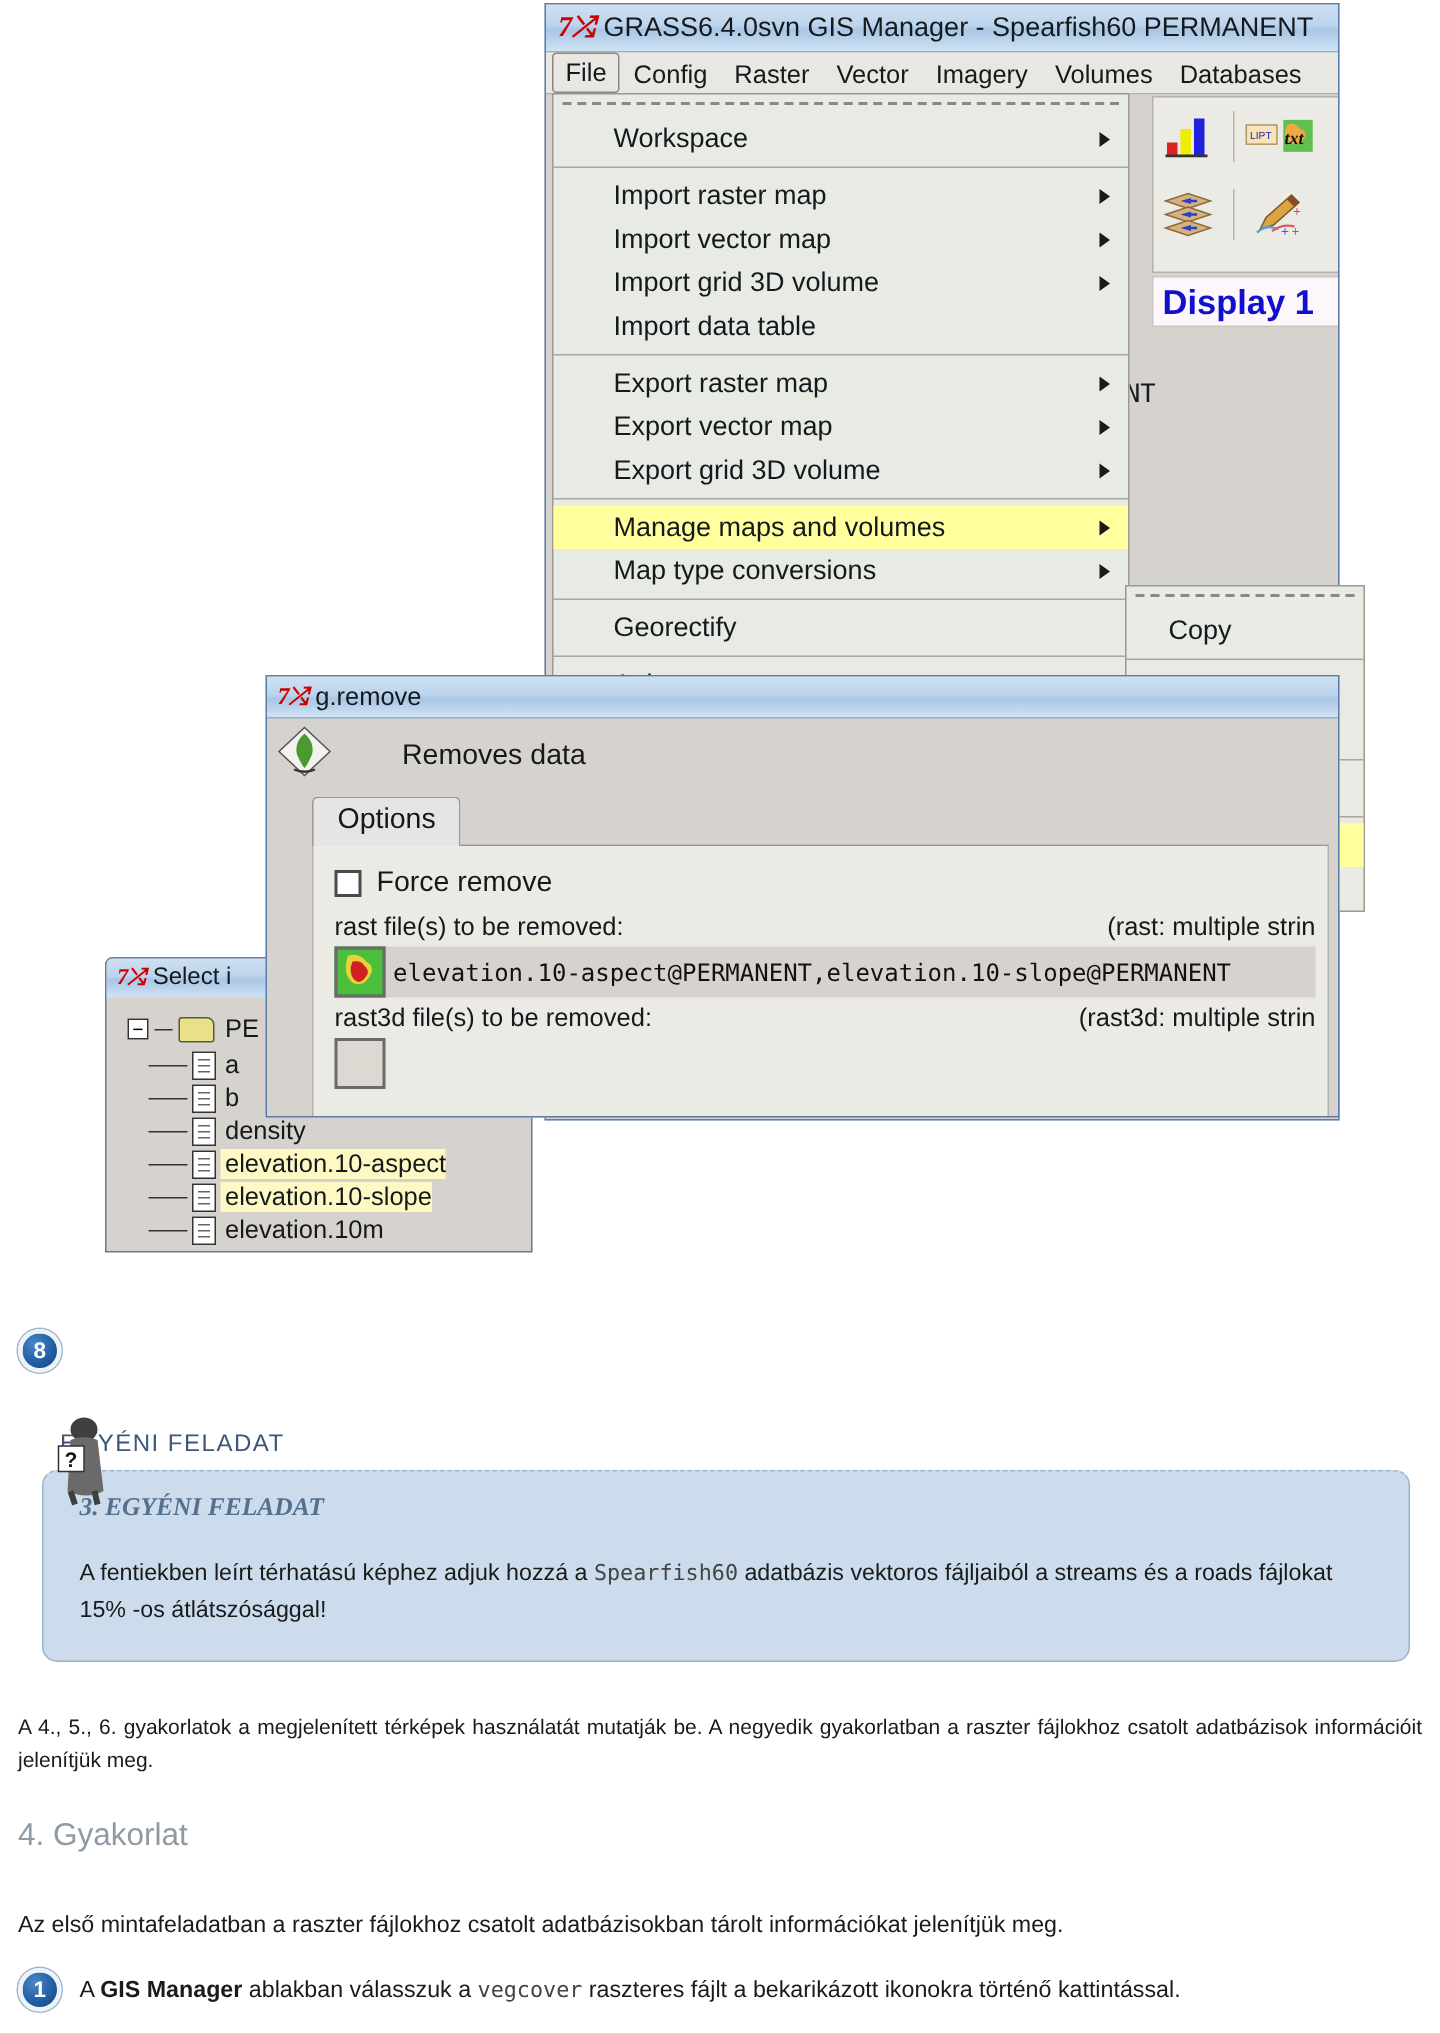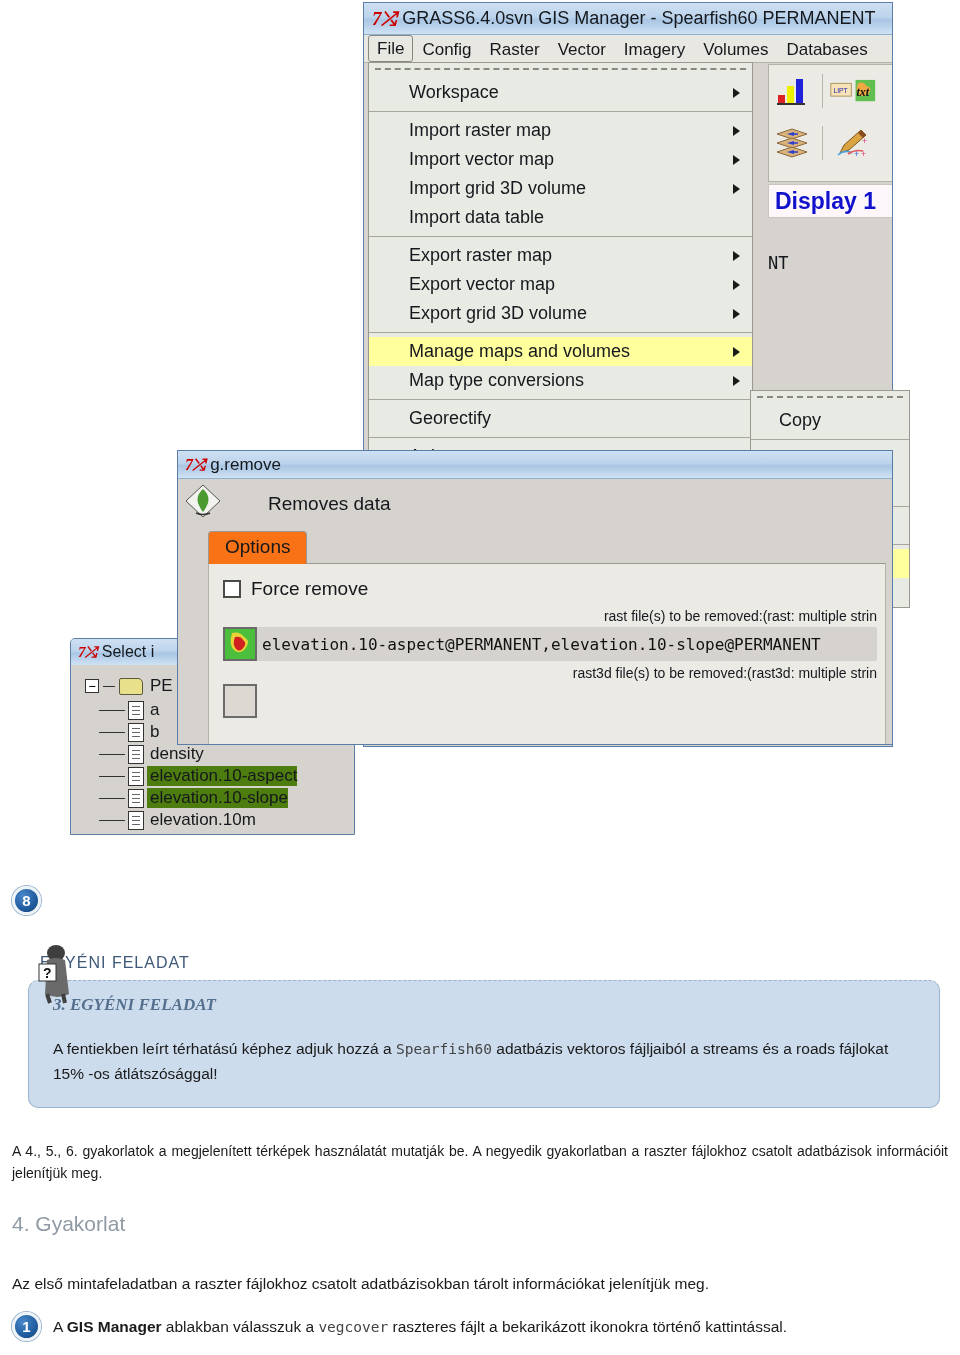--- a/index.html
+++ b/index.html
@@ -62,21 +62,21 @@
   .tb-sep{ width:1px; height:34px; background:#b8b5af; margin:0 7px; }
   .tb-btn{ width:46px; height:40px; display:flex; align-items:center; justify-content:center; }
   #grass-display-label{
     position:absolute; left:404px; top:181px; width:135px; height:34px;
     background:#fdf6fb; border:1px solid #c9c6c0;
     display:flex; align-items:center; padding-left:6px;
     font-size:23px; font-weight:bold; color:#1111cc;
     font-family:"Liberation Sans", sans-serif;
   }
   #grass-tree-text{
-    position:absolute; left:404px; top:250px;
+    position:absolute; left:386px; top:250px;
     font-size:17px; color:#15181c;
     font-family:"DejaVu Sans Mono", monospace;
   }
 
   
   #file-menu{
     position:absolute; left:368px; top:62px; width:385px;
     background:#e7ebe4;
     border:1px solid #9b9892;
     padding:3px 0 0 0;
@@ -122,38 +122,38 @@
   #gremove-titlebar .grass-logo{ font-size:16px; }
   #gremove-title-text{ font-size:17px; color:#15181c; }
   #gremove-desc-row{
     display:flex; align-items:center; gap:8px; padding:4px 0 0 4px; height:46px;
   }
   #gremove-desc{ font-size:19px; color:#15181c;margin-left:36px; }
   #gremove-tabstrip{ position:relative; height:34px; margin-top:4px; }
   #gremove-tab{
     position:absolute; left:30px; top:2px;
     padding:4px 16px 6px 16px;
-    background:#f97316;
+    background:#e5e5e5;
     border:1px solid #9b9892; border-bottom:none;
     border-radius:4px 4px 0 0;
     font-size:19px; color:#15181c;
   }
   #gremove-panel{
     margin:0 6px 0 30px; background:#eceae5;
     border:1px solid #b5b2ac; border-top:1px solid #9b9892;
     height:200px; padding:10px 8px 0 14px;
   }
   .chk-row{ display:flex; align-items:center; gap:10px; height:30px; }
   .chkbox{
     width:18px;height:18px;background:#fff;border:2px solid #4a4a4a;
   }
   .chk-label{ font-size:19px; color:#15181c; }
   .field-label-row{
-    display:flex; justify-content:flex-end; align-items:center;
-    font-size:14px; color:#15181c; padding-top:4px;
+    display:flex; justify-content:space-between; align-items:center;
+    font-size:17px; color:#15181c; padding-top:4px;
   }
   .field-hint{ color:#15181c; }
   .entry-row{ display:flex; align-items:flex-start; margin-top:3px; }
   .raster-icon{
     width:34px;height:34px;border:2px solid #6b6b6b;background:#3da63d;flex:0 0 auto;
     position:relative; overflow:hidden;
   }
   .entry-box{
     flex:1 1 auto; height:34px; background:#d6d3ce;
     display:flex; align-items:center; padding-left:5px;
@@ -193,21 +193,21 @@
   .tree-indent{ width:26px;height:1px;background:#333; }
   .doc-ico{
     width:16px;height:19px;background:#fff;border:1px solid #333;flex:0 0 auto;
     position:relative;
   }
   .doc-ico:after{
     content:""; position:absolute; left:3px; top:4px; right:3px; height:1px;
     background:#666; box-shadow:0 4px 0 #666, 0 8px 0 #666;
   }
   .tree-label{ font-size:17px; color:#15181c; padding-left:3px; white-space:nowrap; }
-  .tree-label.hl{ background:#4d7c0f; }
+  .tree-label.hl{ background:#fef9c3; }
 
   
   .doc-text{ font-size:15.5px; color:#1a1a1a; line-height:1.45; }
   .badge{
     width:29px;height:29px;border-radius:50%;
     background:radial-gradient(circle at 35% 30%, #4a86c8 0%, #1f5da0 60%, #17416f 100%);
     border:3px solid #eef3f8;
     box-shadow:0 0 0 1px #9bb4cd;
     color:#fff;font-weight:bold;font-size:15px;
     display:flex;align-items:center;justify-content:center;

